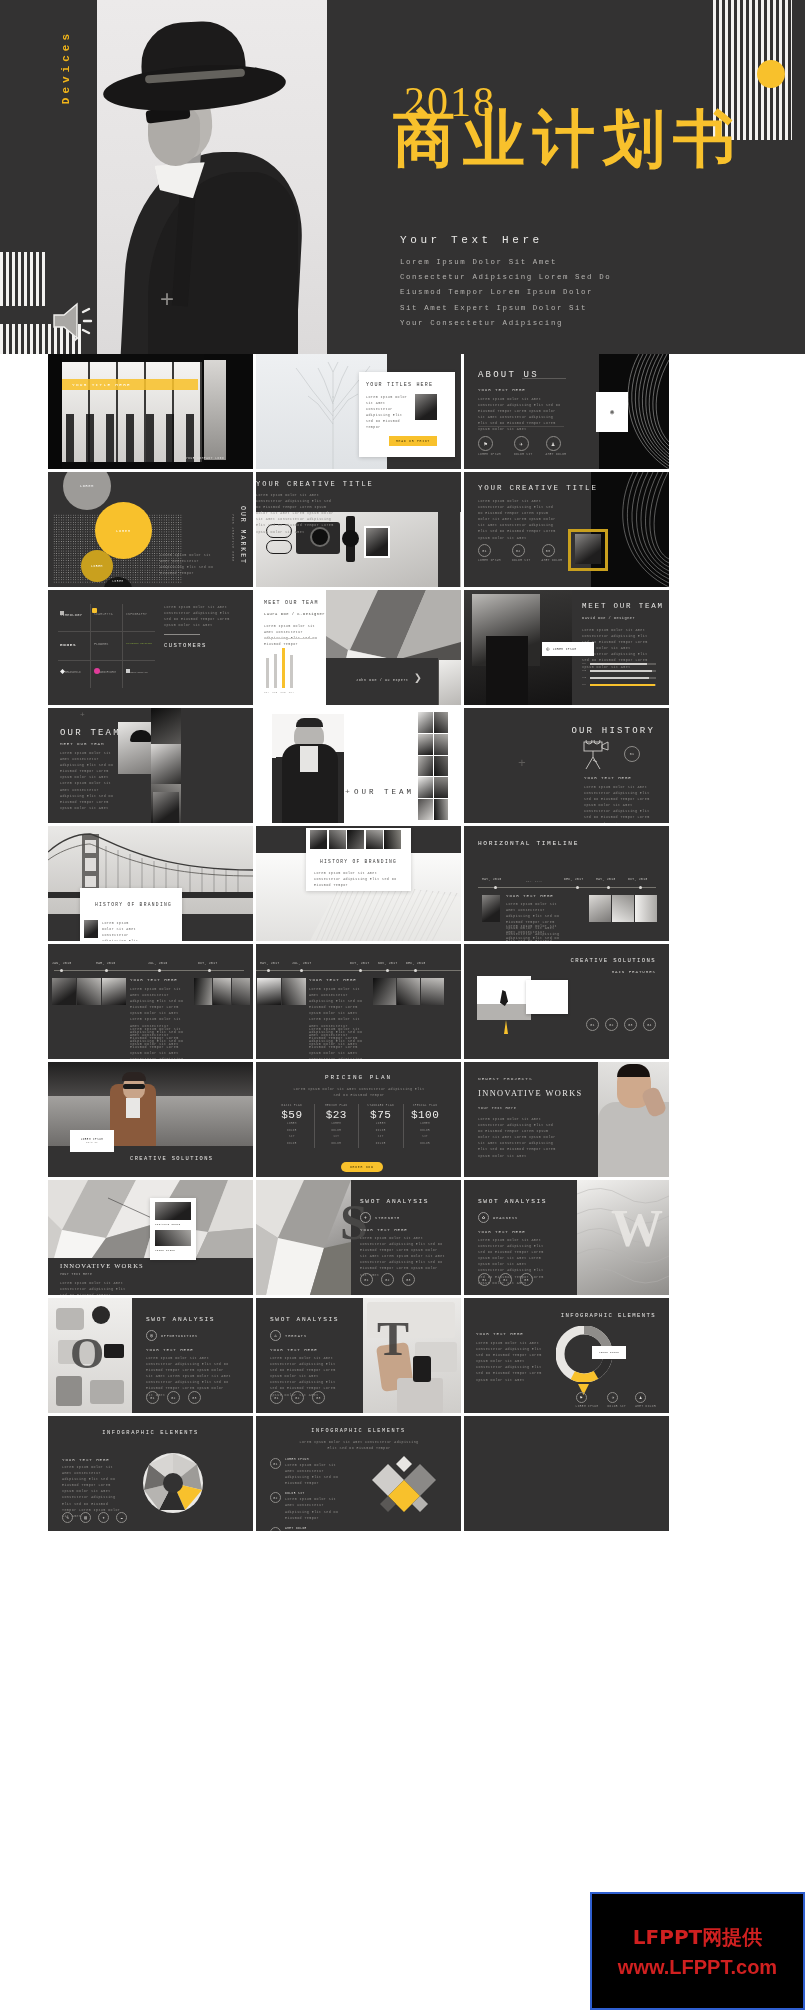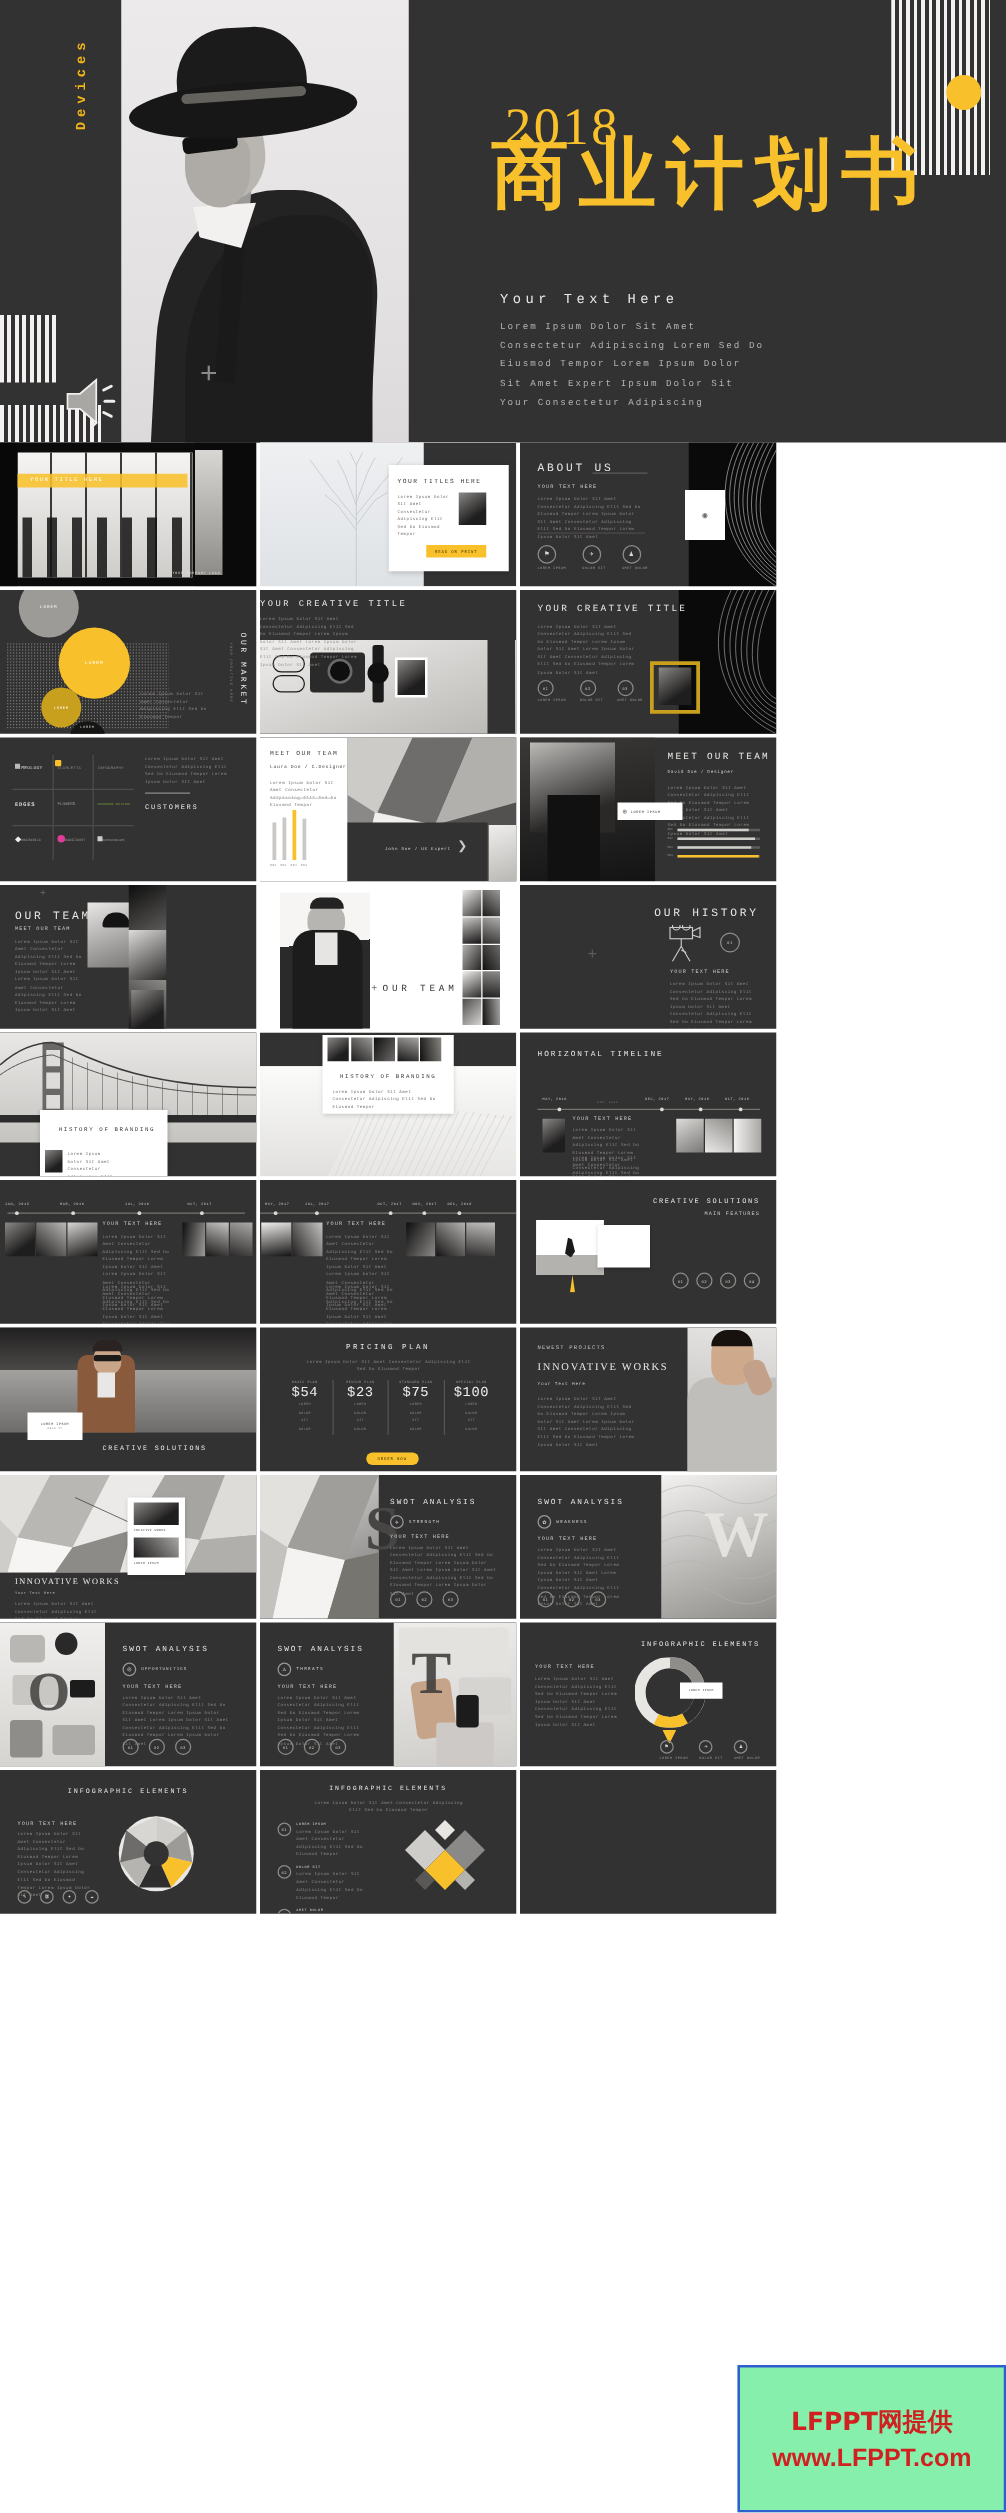--- a/index.html
+++ b/index.html
@@ -121,21 +121,21 @@
   }
   .speaker-icon {
     position:absolute; left:50px; top:300px; width:56px; height:42px;
   }
   .plus-mark {
     position:absolute; left:160px; top:285px; color:#8d8b88; font-size:24px;
     font-family:"Liberation Sans", sans-serif; font-weight:300;
   }
 
   
-  .grid { width:805px; }
+  .grid { width:805px;padding-left:48px; }
   .row { display:flex; gap:3px; margin-bottom:3px; }
   .slide {
     position:relative; width:205px; height:115px;
     background:#333232; overflow:hidden; flex:0 0 205px;
     font-family:"Liberation Mono", monospace;
   }
   .slide.light { background:#f2f1ef; }
   .slide.white { background:#ffffff; }
 
   .s-title {
@@ -179,21 +179,21 @@
 
   
   .dotmap {
     background-image:radial-gradient(#bdbbb8 .5px, transparent .6px);
     background-size:2.4px 2.4px;
   }
 
   
   .watermark {
     position:absolute; right:0; bottom:0;
-    width:215px; height:118px; background:#86efac;
+    width:215px; height:118px; background:#000000;
     border:2px solid #2f5fd0;
     display:flex; flex-direction:column; align-items:center; justify-content:center;
     gap:5px; z-index:30;
   }
   .wm-1 { color:#d02020; font-size:20px; font-weight:bold; letter-spacing:0px; font-family:"DejaVu Sans", sans-serif; }
   .wm-2 { color:#d02020; font-size:20px; font-weight:bold; letter-spacing:0px; font-family:"Liberation Sans", sans-serif; }
 
   .tl-line { height:.6px; background:#77756f; }
   .tl-dot { width:3px; height:3px; border-radius:50%; background:#dcdad7; }
   .tl-date { color:#cfcdc9; font-size:2.8px; letter-spacing:.5px; }
@@ -764,21 +764,21 @@
       </div>
       <div class="s-title" style="position:absolute;left:82px;top:94px;font-size:5.4px;letter-spacing:1.4px;">CREATIVE SOLUTIONS</div>
     </div>
 
     <div class="slide">
       <div class="s-title" style="position:absolute;left:0;right:0;top:12px;text-align:center;font-size:6px;letter-spacing:2px;">PRICING PLAN</div>
       <div class="s-body" style="position:absolute;left:34px;top:24px;width:138px;text-align:center;">Lorem Ipsum Dolor Sit Amet Consectetur Adipiscing Elit Sed Do Eiusmod Tempor</div>
       <div style="position:absolute;left:14px;top:42px;right:14px;display:flex;">
         <div class="price-col">
           <div class="price-lab">BASIC PLAN</div>
-          <div class="price-big" style="margin-top:2px;">$54</div>
+          <div class="price-big" style="margin-top:2px;">$59</div>
           <div class="price-item">LOREM</div>
           <div class="price-item">DOLOR</div>
           <div class="price-item">SIT</div>
           <div class="price-item">DOLOR</div>
         </div>
         <div class="vline"></div>
         <div class="price-col">
           <div class="price-lab">MEDIUM PLAN</div>
           <div class="price-big" style="margin-top:2px;">$23</div>
           <div class="price-item">LOREM</div>

